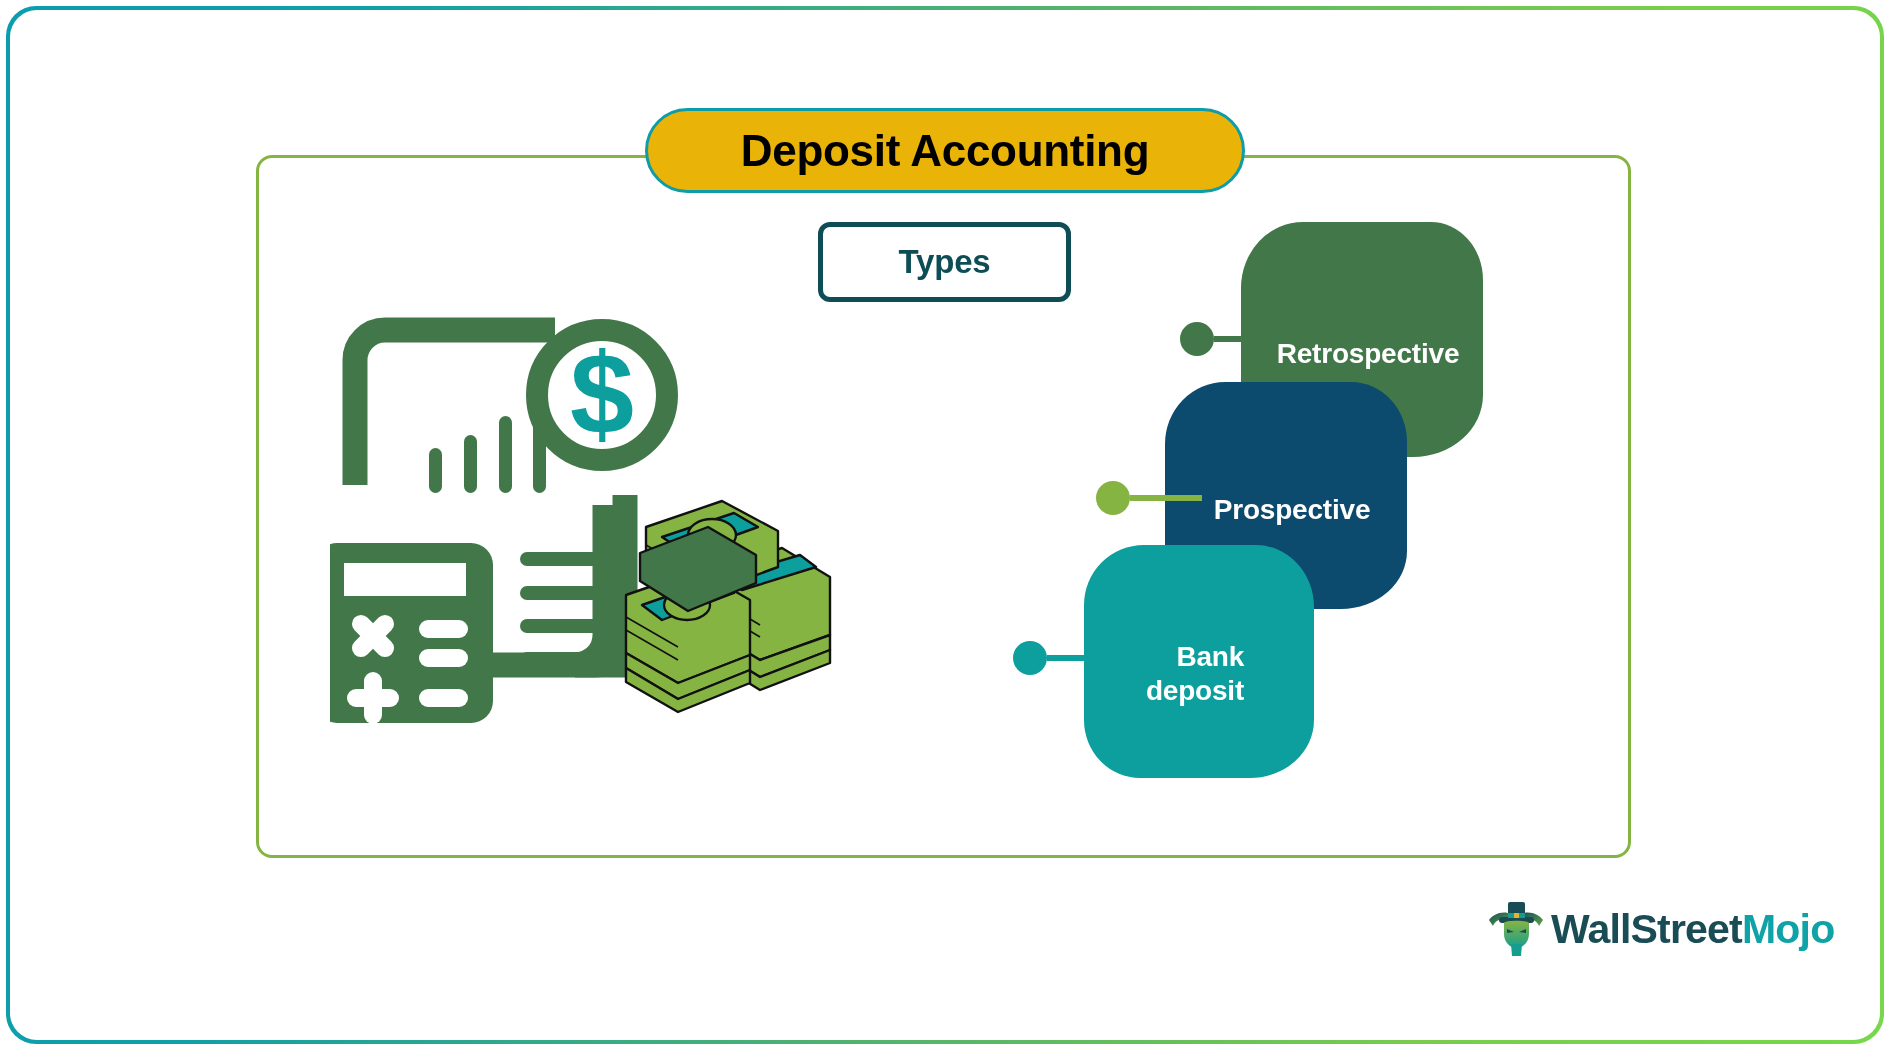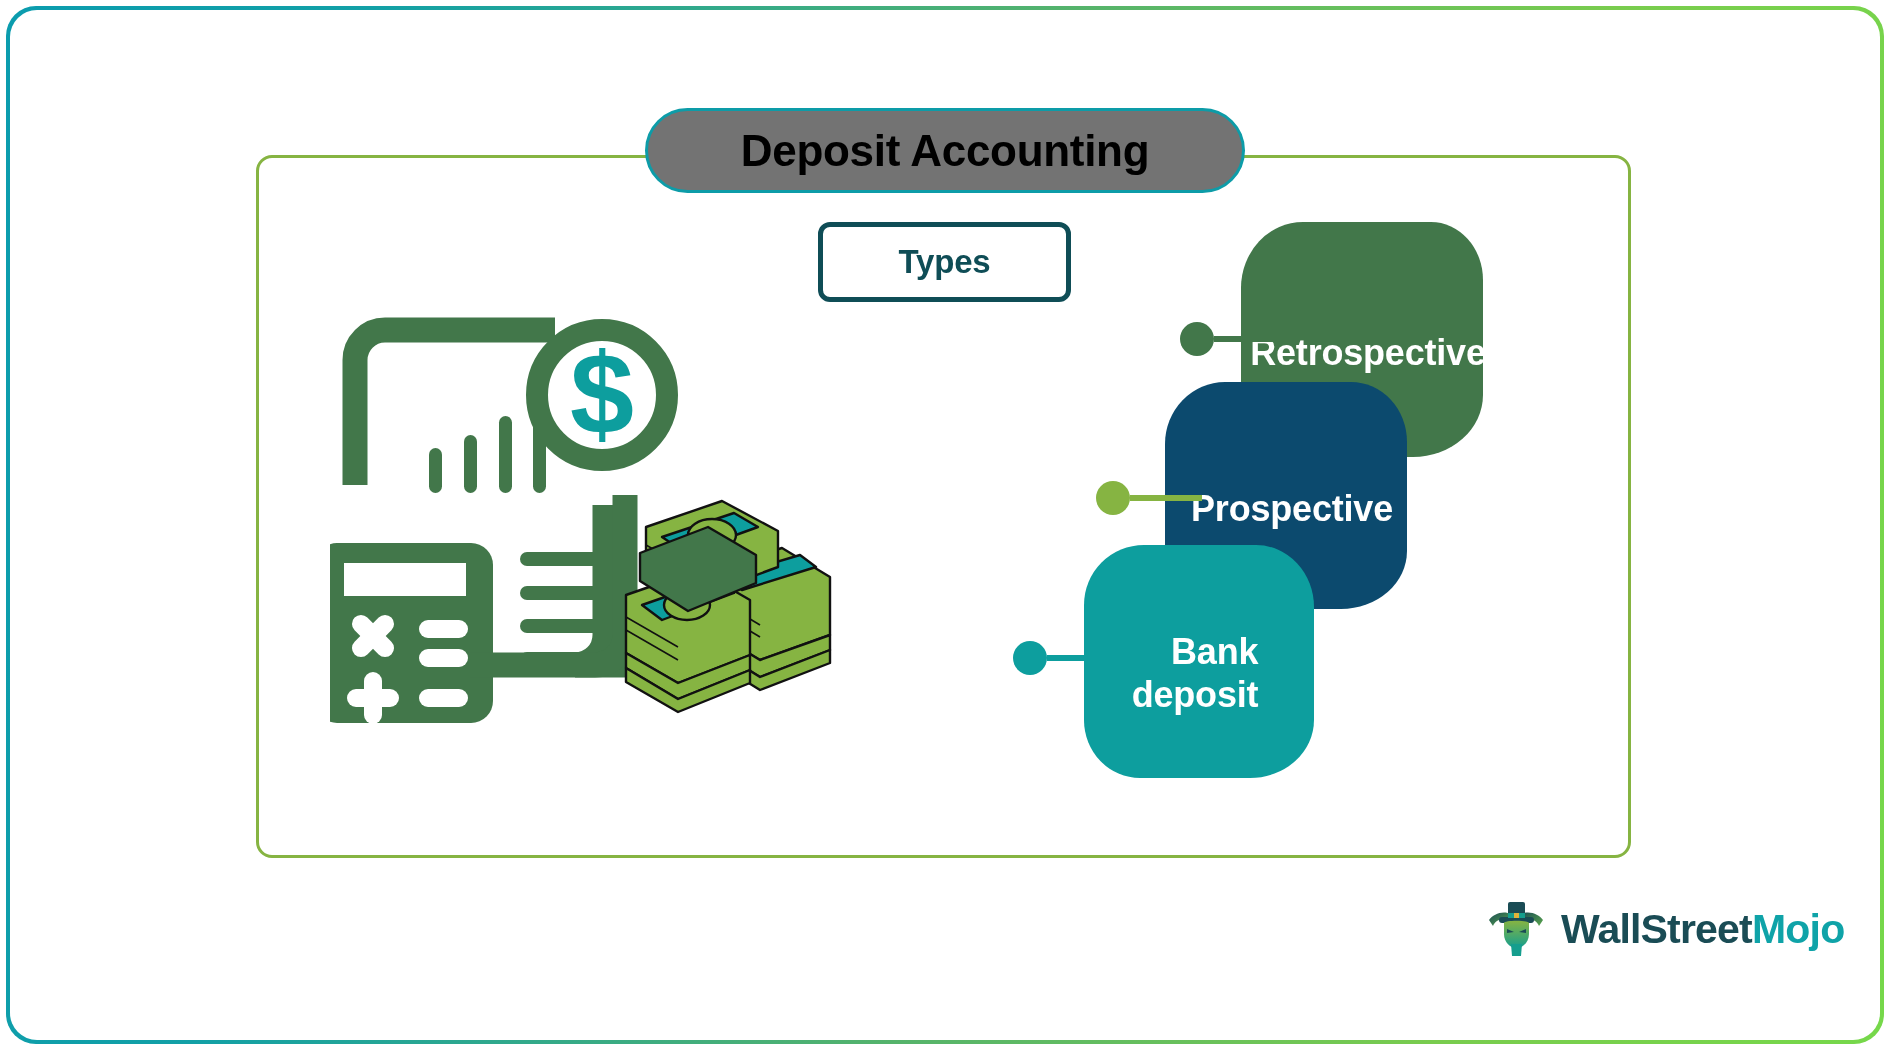--- a/index.html
+++ b/index.html
@@ -51,21 +51,21 @@
 
   
   .title-pill {
     position: absolute;
     left: 645px;
     top: 108px;
     width: 600px;
     height: 85px;
     border: 3px solid #0D9CA8;
     border-radius: 46px;
-    background: #737373;
+    background: #eab308;
     display: flex;
     align-items: center;
     justify-content: center;
     z-index: 5;
   }
   .title-pill-text {
     font-size: 44px;
     font-weight: bold;
     color: #000000;
     letter-spacing: -0.3px;
@@ -98,21 +98,21 @@
   .blob {
     position: absolute;
     display: flex;
     align-items: center;
     justify-content: center;
     text-align: center;
   }
   .blob-label {
     color: #ffffff;
     font-weight: bold;
-    font-size: 36px;
+    font-size: 28px;
     line-height: 1.18;
     letter-spacing: -0.2px;
     white-space: pre-line;
     padding: 0 10px;
   }
 
   .blob-retro {
     left: 1241px;
     top: 222px;
     width: 242px;
@@ -168,21 +168,21 @@
   
   .illus { position: absolute; left: 330px; top: 305px; width: 600px; height: 430px; }
 
   
   .logo-wrap {
     position: absolute;
     left: 1485px;
     top: 898px;
     display: flex;
     align-items: center;
-    gap: 14px;
+    gap: 4px;
     z-index: 7;
   }
   .logo-text { font-size: 41px; font-weight: bold; letter-spacing: -0.8px; white-space: nowrap; }
   .logo-text .part-a { color: #1A4C55; }
   .logo-text .part-b { color: #0FA3A8; }
 </style>
 </head>
 <body>
 
 <div id="canvas">

